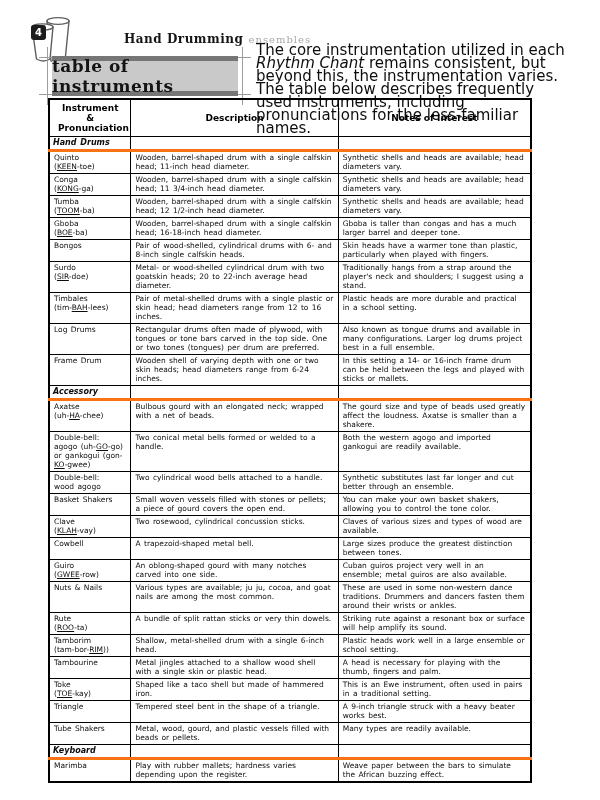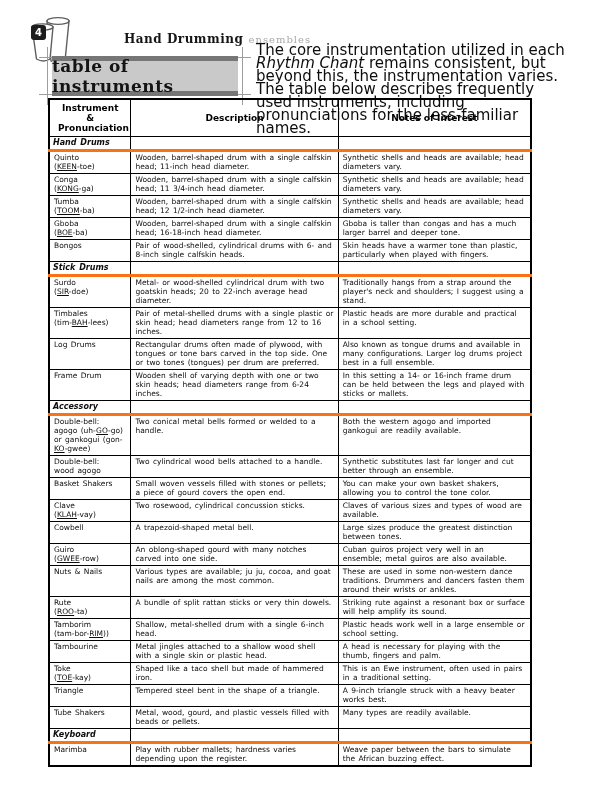--- a/index.html
+++ b/index.html
@@ -119,25 +119,20 @@
           <tr>
             <td class="cell-name">Gboba<br>(<u>BOE</u>-ba)</td>
             <td>Wooden, barrel-shaped drum with a single calfskin head; 16-18-inch head diameter.</td>
             <td>Gboba is taller than congas and has a much larger barrel and deeper tone.</td>
           </tr>
           <tr>
             <td class="cell-name">Bongos</td>
             <td>Pair of wood-shelled, cylindrical drums with 6- and 8-inch single calfskin heads.</td>
             <td>Skin heads have a warmer tone than plastic, particularly when played with fingers.</td>
           </tr>
-          <tr class="section-row">
-            <td>Stick Drums</td>
-            <td></td>
-            <td></td>
-          </tr>
           <tr>
             <td class="cell-name">Surdo<br>(<u>SIR</u>-doe)</td>
             <td>Metal- or wood-shelled cylindrical drum with two goatskin heads; 20 to 22-inch average head diameter.</td>
             <td>Traditionally hangs from a strap around the player's neck and shoulders; I suggest using a stand.</td>
           </tr>
           <tr>
             <td class="cell-name">Timbales<br>(tim-<u>BAH</u>-lees)</td>
             <td>Pair of metal-shelled drums with a single plastic or skin head; head diameters range from 12 to 16 inches.</td>
             <td>Plastic heads are more durable and practical in a school setting.</td>
           </tr>
@@ -150,20 +145,25 @@
             <td class="cell-name">Frame Drum</td>
             <td>Wooden shell of varying depth with one or two skin heads; head diameters range from 6-24 inches.</td>
             <td>In this setting a 14- or 16-inch frame drum can be held between the legs and played with sticks or mallets.</td>
           </tr>
           <tr class="section-row">
             <td>Accessory</td>
             <td></td>
             <td></td>
           </tr>
           <tr>
+            <td class="cell-name">Axatse<br>(uh-<u>HA</u>-chee)</td>
+            <td>Bulbous gourd with an elongated neck; wrapped with a net of beads.</td>
+            <td>The gourd size and type of beads used greatly affect the loudness. Axatse is smaller than a shakere.</td>
+          </tr>
+          <tr>
             <td class="cell-name">Double-bell:<br>agogo (uh-<u>GO</u>-go) or gankogui (gon-<u>KO</u>-gwee)</td>
             <td>Two conical metal bells formed or welded to a handle.</td>
             <td>Both the western agogo and imported gankogui are readily available.</td>
           </tr>
           <tr>
             <td class="cell-name">Double-bell:<br>wood agogo</td>
             <td>Two cylindrical wood bells attached to a handle.</td>
             <td>Synthetic substitutes last far longer and cut better through an ensemble.</td>
           </tr>
           <tr>

